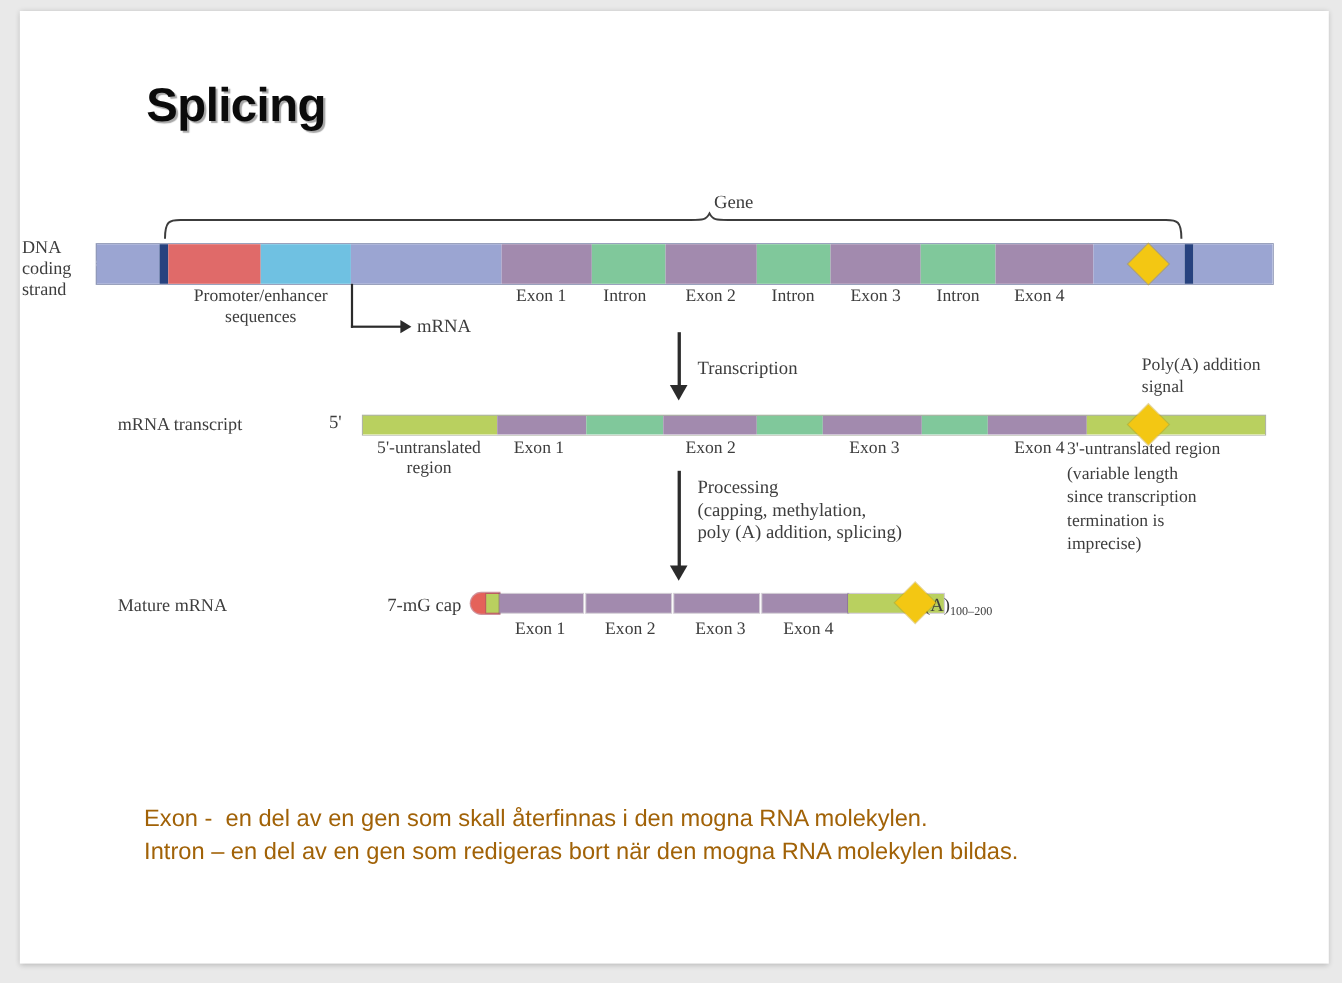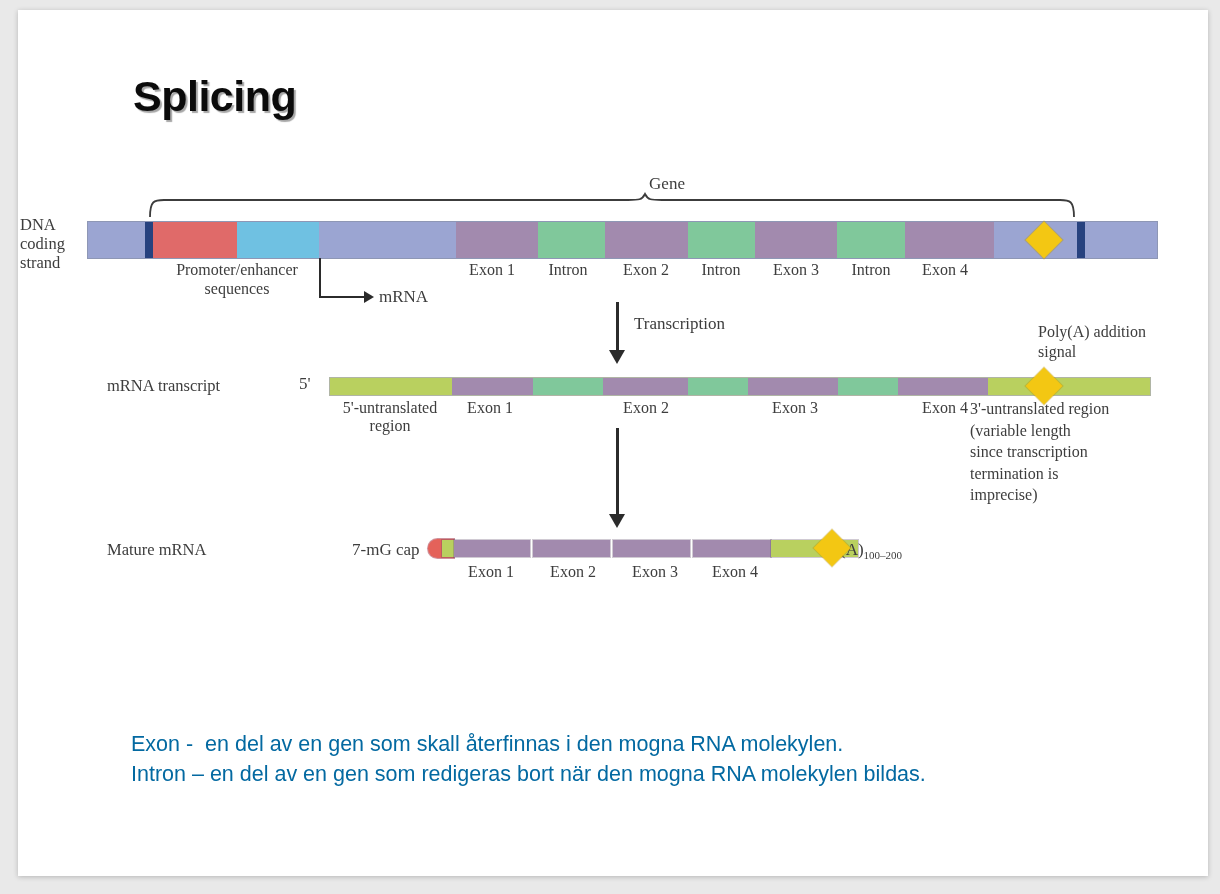--- a/index.html
+++ b/index.html
@@ -33,21 +33,21 @@
            box-shadow:0 0 0 1px rgba(190,150,0,.4);}
   .vline{position:absolute;background:#2b2b2b;}
   .arrow-down{position:absolute;width:0;height:0;border-left:8px solid transparent;
               border-right:8px solid transparent;border-top:14px solid #2b2b2b;}
   .arrow-right{position:absolute;width:0;height:0;border-top:6px solid transparent;
                border-bottom:6px solid transparent;border-left:10px solid #2b2b2b;}
   .txt-lines div{white-space:nowrap;}
   .polya-tail{font-size:17px;color:#3d3d3d;}
   .polya-tail sub{font-size:11px;}
   .body-text{position:absolute;left:131px;top:729px;font-family:"Liberation Sans",sans-serif;
-             font-size:21.5px;color:#0369a1;line-height:30px;}
+             font-size:21.5px;color:#a16207;line-height:30px;}
   .body-text div{white-space:pre;}
 </style>
 </head>
 <body>
 
 <div class="canvas">
   <div class="slide"></div>
 
   <h1 class="title">Splicing</h1>
 
@@ -94,21 +94,21 @@
       <div class="fig-label" style="left: 945px; top: 0px;">Exon 4</div>
     </div>
 
   <div class="vline" style="left:319px;top:258px;width:2px;height:40px;"></div>
   <div class="vline" style="left:319px;top:296px;width:46px;height:2px;"></div>
   <div class="arrow-right" style="left:364px;top:291px;"></div>
   <div class="abs figtext" style="left:379px;top:287px;font-size:17px;">mRNA</div>
 
   <div class="vline" style="left:616px;top:302px;width:3px;height:50px;"></div>
   <div class="arrow-down" style="left:609px;top:350px;"></div>
-  <div class="abs figtext" style="left:634px;top:314px;font-size:17px;font-family:Liberation Serif, serif;">Transcription</div>
+  <div class="abs figtext" style="left:634px;top:325px;font-size:17px;font-family:Liberation Serif, serif;">Transcription</div>
 
   <div class="abs figtext txt-lines" style="left:1038px;top:322px;line-height:20px;">
     <div>Poly(A) addition</div>
     <div>signal</div>
   </div>
 
   <div class="abs figtext" style="left:107px;top:376px;font-size:16.5px;">mRNA transcript</div>
   <div class="abs figtext" style="left:299px;top:374px;font-size:17px;">5'</div>
 
   <div class="bar mrna-bar">
@@ -135,20 +135,25 @@
   <div class="abs figtext txt-lines" style="left:970px;top:398px;line-height:21.5px;">
     <div>3'-untranslated region</div>
     <div>(variable length</div>
     <div>since transcription</div>
     <div>termination is</div>
     <div>imprecise)</div>
   </div>
 
   <div class="vline" style="left:616px;top:428px;width:3px;height:88px;"></div>
   <div class="arrow-down" style="left:609px;top:514px;"></div>
+  <div class="abs figtext txt-lines" style="left:634px;top:433px;font-size:17px;line-height:20.5px;">
+    <div>Processing</div>
+    <div>(capping, methylation,</div>
+    <div>poly (A) addition, splicing)</div>
+  </div>
 
   <div class="abs figtext" style="left:107px;top:540px;font-size:16.5px;">Mature mRNA</div>
   <div class="abs figtext" style="left:352px;top:540px;font-size:17px;">7-mG cap</div>
 
   <div class="bar mature-bar">
     <div class="cap"></div>
   <div class="seg" style="left: 14px; width: 12px; background: rgb(185, 208, 95);"></div>
       <div class="seg" style="left: 26px; width: 76px; background: rgb(162, 138, 174);"></div>
       <div class="seg" style="left: 105px; width: 77px; background: rgb(162, 138, 174);"></div>
       <div class="seg" style="left: 185px; width: 77px; background: rgb(162, 138, 174);"></div>

